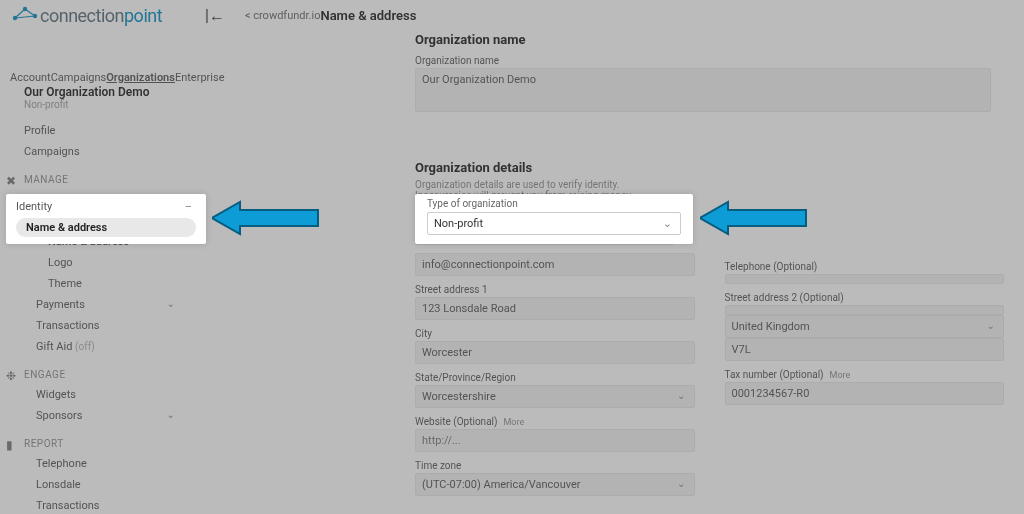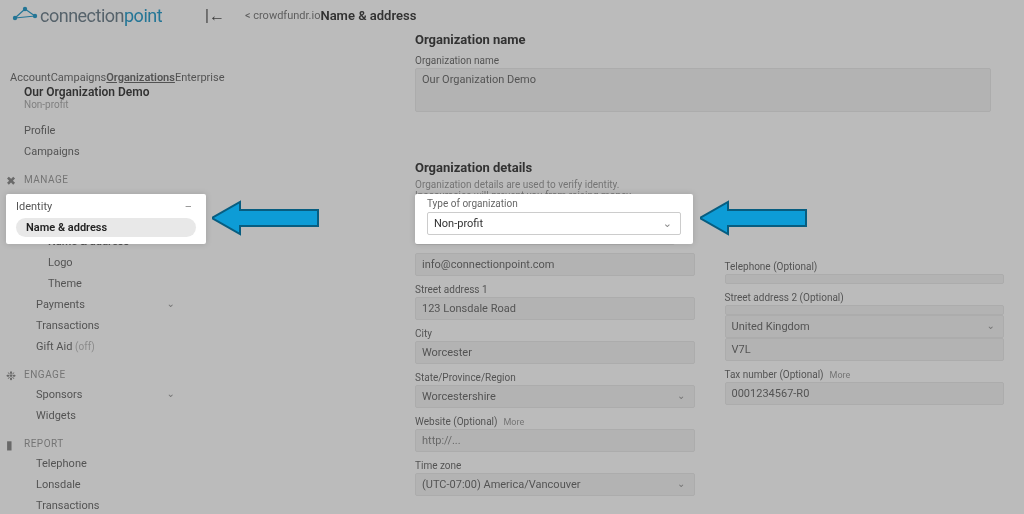--- a/index.html
+++ b/index.html
@@ -104,22 +104,22 @@
   <div class="side-item" style="padding-left:38px">Logo</div>
   <div class="side-item" style="padding-left:38px">Theme</div>
   <div class="side-item side-sub collapsed">Payments</div>
   <div class="side-item side-sub">Transactions</div>
   <div class="side-item side-sub"><span>Gift Aid</span> <span class="gift-aid-off">(off)</span></div>
 
   <div class="side-section section-icon-wrap">
     <span class="side-icon">❉</span>
     <span>ENGAGE</span>
   </div>
+  <div class="side-item side-sub">Widgets</div>
   <div class="side-item side-sub collapsed">Sponsors</div>
-  <div class="side-item side-sub">Widgets</div>
 
   <div class="side-section section-icon-wrap">
     <span class="side-icon">▮</span>
     <span>REPORT</span>
   </div>
   <div class="side-item side-sub">Telephone</div>
   <div class="side-item side-sub">Lonsdale</div>
   <div class="side-item side-sub">Transactions</div>
 
 </div>

